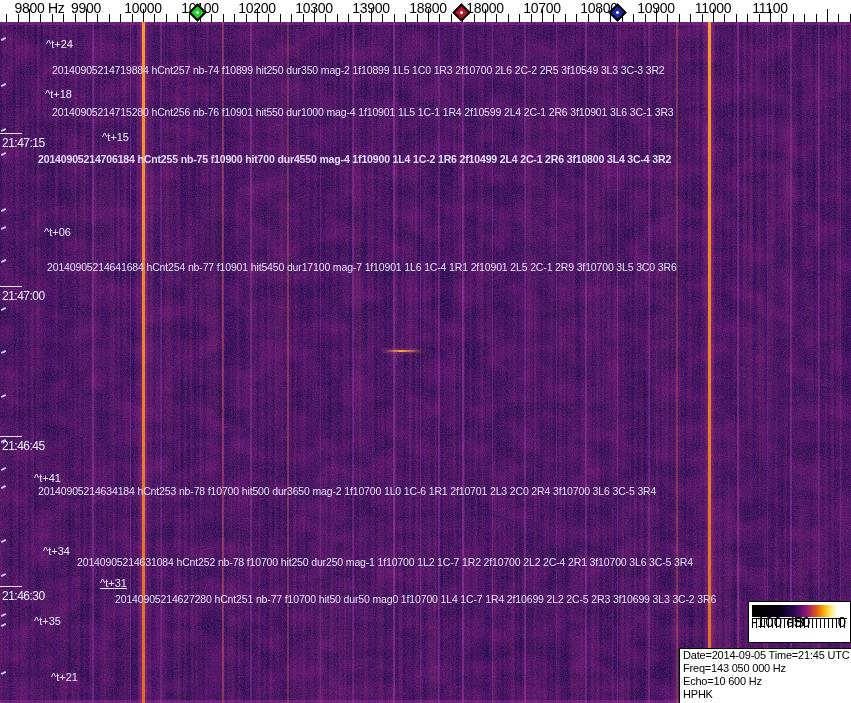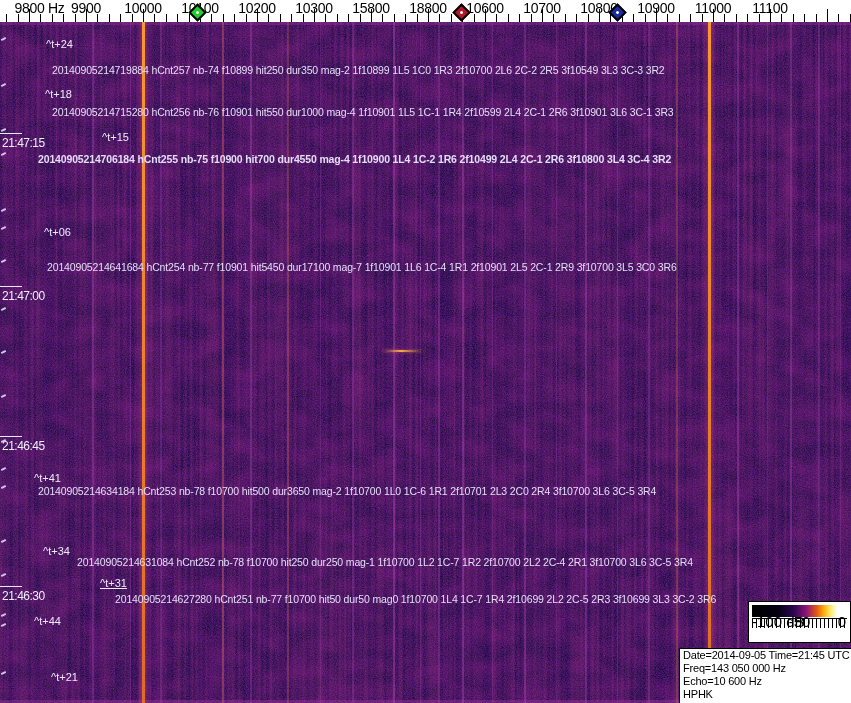--- a/index.html
+++ b/index.html
@@ -87,33 +87,33 @@
       <div class="tick minor" style="left: 279.8px;"></div>
       <div class="tick minor" style="left: 291.2px;"></div>
       <div class="tick minor" style="left: 302.6px;"></div>
       <div class="tick major" style="left: 314px;"></div>
       <div class="freq-label" style="left: 314px;">10300</div>
       <div class="tick minor" style="left: 325.4px;"></div>
       <div class="tick minor" style="left: 336.8px;"></div>
       <div class="tick minor" style="left: 348.2px;"></div>
       <div class="tick minor" style="left: 359.6px;"></div>
       <div class="tick major" style="left: 371px;"></div>
-      <div class="freq-label" style="left: 371px;">15800</div>
+      <div class="freq-label" style="left: 371px;">13900</div>
       <div class="tick minor" style="left: 382.4px;"></div>
       <div class="tick minor" style="left: 393.8px;"></div>
       <div class="tick minor" style="left: 405.2px;"></div>
       <div class="tick minor" style="left: 416.6px;"></div>
       <div class="tick major" style="left: 428px;"></div>
       <div class="freq-label" style="left: 428px;">18800</div>
       <div class="tick minor" style="left: 439.4px;"></div>
       <div class="tick minor" style="left: 450.8px;"></div>
       <div class="tick minor" style="left: 462.2px;"></div>
       <div class="tick minor" style="left: 473.6px;"></div>
       <div class="tick major" style="left: 485px;"></div>
-      <div class="freq-label" style="left: 485px;">10600</div>
+      <div class="freq-label" style="left: 485px;">18000</div>
       <div class="tick minor" style="left: 496.4px;"></div>
       <div class="tick minor" style="left: 507.8px;"></div>
       <div class="tick minor" style="left: 519.2px;"></div>
       <div class="tick minor" style="left: 530.6px;"></div>
       <div class="tick major" style="left: 542px;"></div>
       <div class="freq-label" style="left: 542px;">10700</div>
       <div class="tick minor" style="left: 553.4px;"></div>
       <div class="tick minor" style="left: 564.8px;"></div>
       <div class="tick minor" style="left: 576.2px;"></div>
       <div class="tick minor" style="left: 587.6px;"></div>
@@ -241,21 +241,21 @@
       <div class="evt-tag" style="left: 102px; top: 131px;">^t+15</div>
       <div class="evt-line" style="left: 38px; top: 153px; font-weight: bold;">20140905214706184 hCnt255 nb-75 f10900 hit700 dur4550 mag-4 1f10900 1L4 1C-2 1R6 2f10499 2L4 2C-1 2R6 3f10800 3L4 3C-4 3R2</div>
       <div class="evt-tag" style="left: 44px; top: 226px;">^t+06</div>
       <div class="evt-line" style="left: 47px; top: 261px;">20140905214641684 hCnt254 nb-77 f10901 hit5450 dur17100 mag-7 1f10901 1L6 1C-4 1R1 2f10901 2L5 2C-1 2R9 3f10700 3L5 3C0 3R6</div>
       <div class="evt-tag" style="left: 34px; top: 472px;">^t+41</div>
       <div class="evt-line" style="left: 38px; top: 485px;">20140905214634184 hCnt253 nb-78 f10700 hit500 dur3650 mag-2 1f10700 1L0 1C-6 1R1 2f10701 2L3 2C0 2R4 3f10700 3L6 3C-5 3R4</div>
       <div class="evt-tag" style="left: 43px; top: 545px;">^t+34</div>
       <div class="evt-line" style="left: 48px; top: 556px; padding-left: 29px;">20140905214631084 hCnt252 nb-78 f10700 hit250 dur250 mag-1 1f10700 1L2 1C-7 1R2 2f10700 2L2 2C-4 2R1 3f10700 3L6 3C-5 3R4</div>
       <div class="evt-tag" style="left: 100px; top: 577px; text-decoration: underline;">^t+31</div>
       <div class="evt-line" style="left: 115px; top: 593px;">20140905214627280 hCnt251 nb-77 f10700 hit50 dur50 mag0 1f10700 1L4 1C-7 1R4 2f10699 2L2 2C-5 2R3 3f10699 3L3 3C-2 3R6</div>
-      <div class="evt-tag" style="left: 34px; top: 615px;">^t+44</div>
+      <div class="evt-tag" style="left: 34px; top: 615px;">^t+35</div>
       <div class="evt-tag" style="left: 51px; top: 671px;">^t+21</div>
     </div>
 
   <div class="colorbar" style="left: 748px; top: 601px; width: 101px; height: 40px;">
     <div class="cb-grad"></div>
     <div class="cb-ticks"></div>
     <div class="cb-labels">
       <span class="l">-100 dB</span>
       <span class="m">-50</span>
       <span class="r">0</span>

